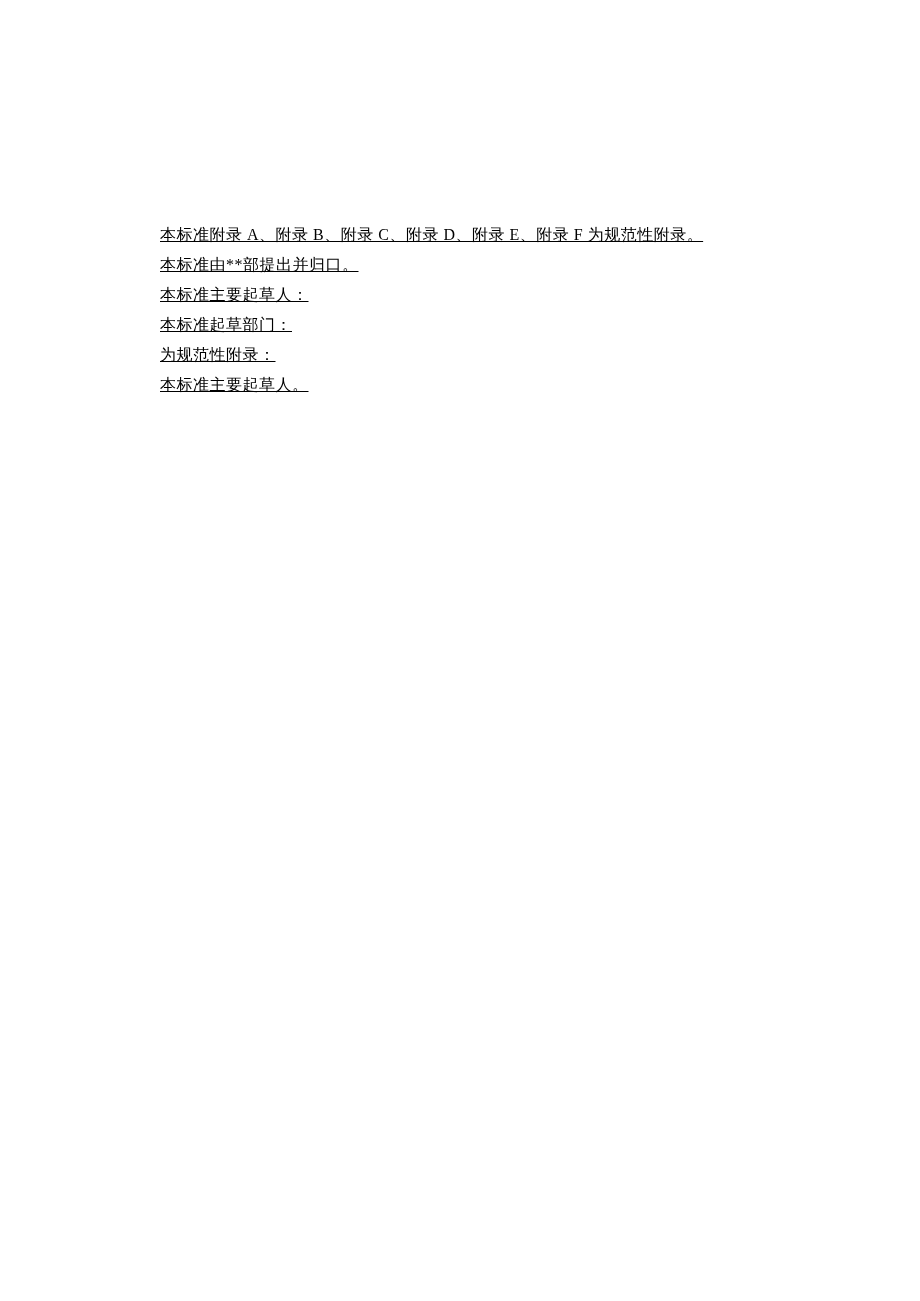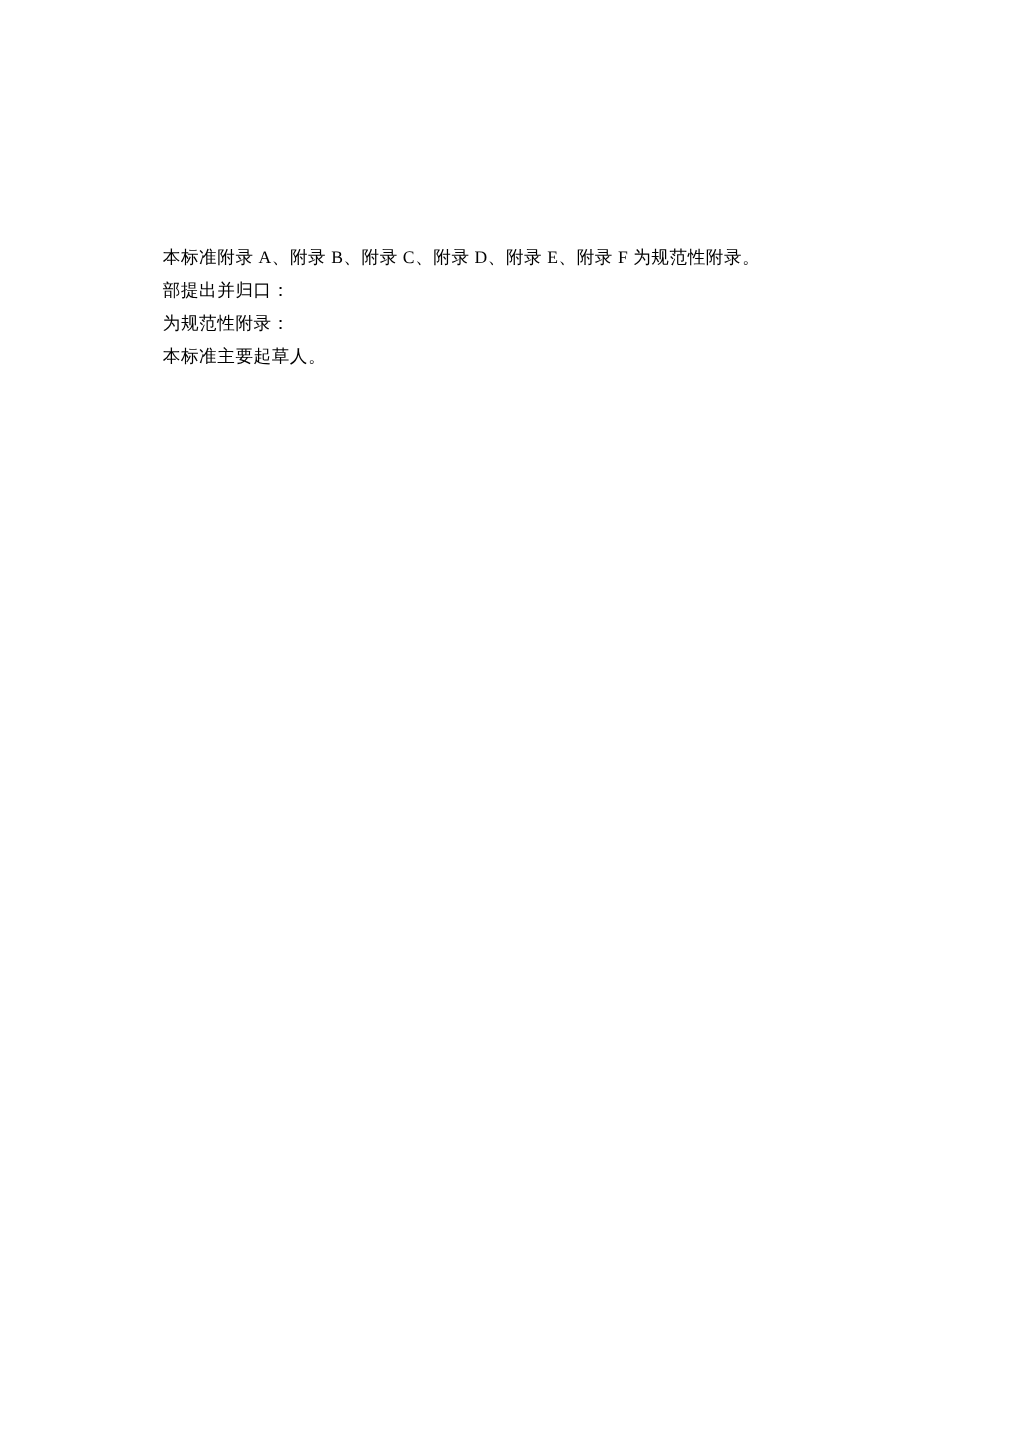--- a/index.html
+++ b/index.html
@@ -12,29 +12,32 @@
       height: 1301px;
       background: #ffffff;
       font-family: "SimSun", "宋体", serif;
       font-size: 16px;
       color: #000000;
       position: relative;
     }
     .content {
       position: absolute;
       top: 220px;
-      left: 148px;
+      left: 160px;
       right: 140px;
+      text-decoration: underline;
     }
     .line {
       line-height: 30px;
       letter-spacing: 0.5px;
     }
   </style>
 </head>
 <body>
 
 <div class="content">
   <div class="line">本标准附录 A、附录 B、附录 C、附录 D、附录 E、附录 F 为规范性附录。</div>
-  <div class="line">部提出并归口：</div>
+  <div class="line">本标准由**部提出并归口。</div>
+  <div class="line">本标准主要起草人：</div>
+  <div class="line">本标准起草部门：</div>
   <div class="line">为规范性附录：</div>
   <div class="line">本标准主要起草人。</div>
 </div>
 
 </body></html>

